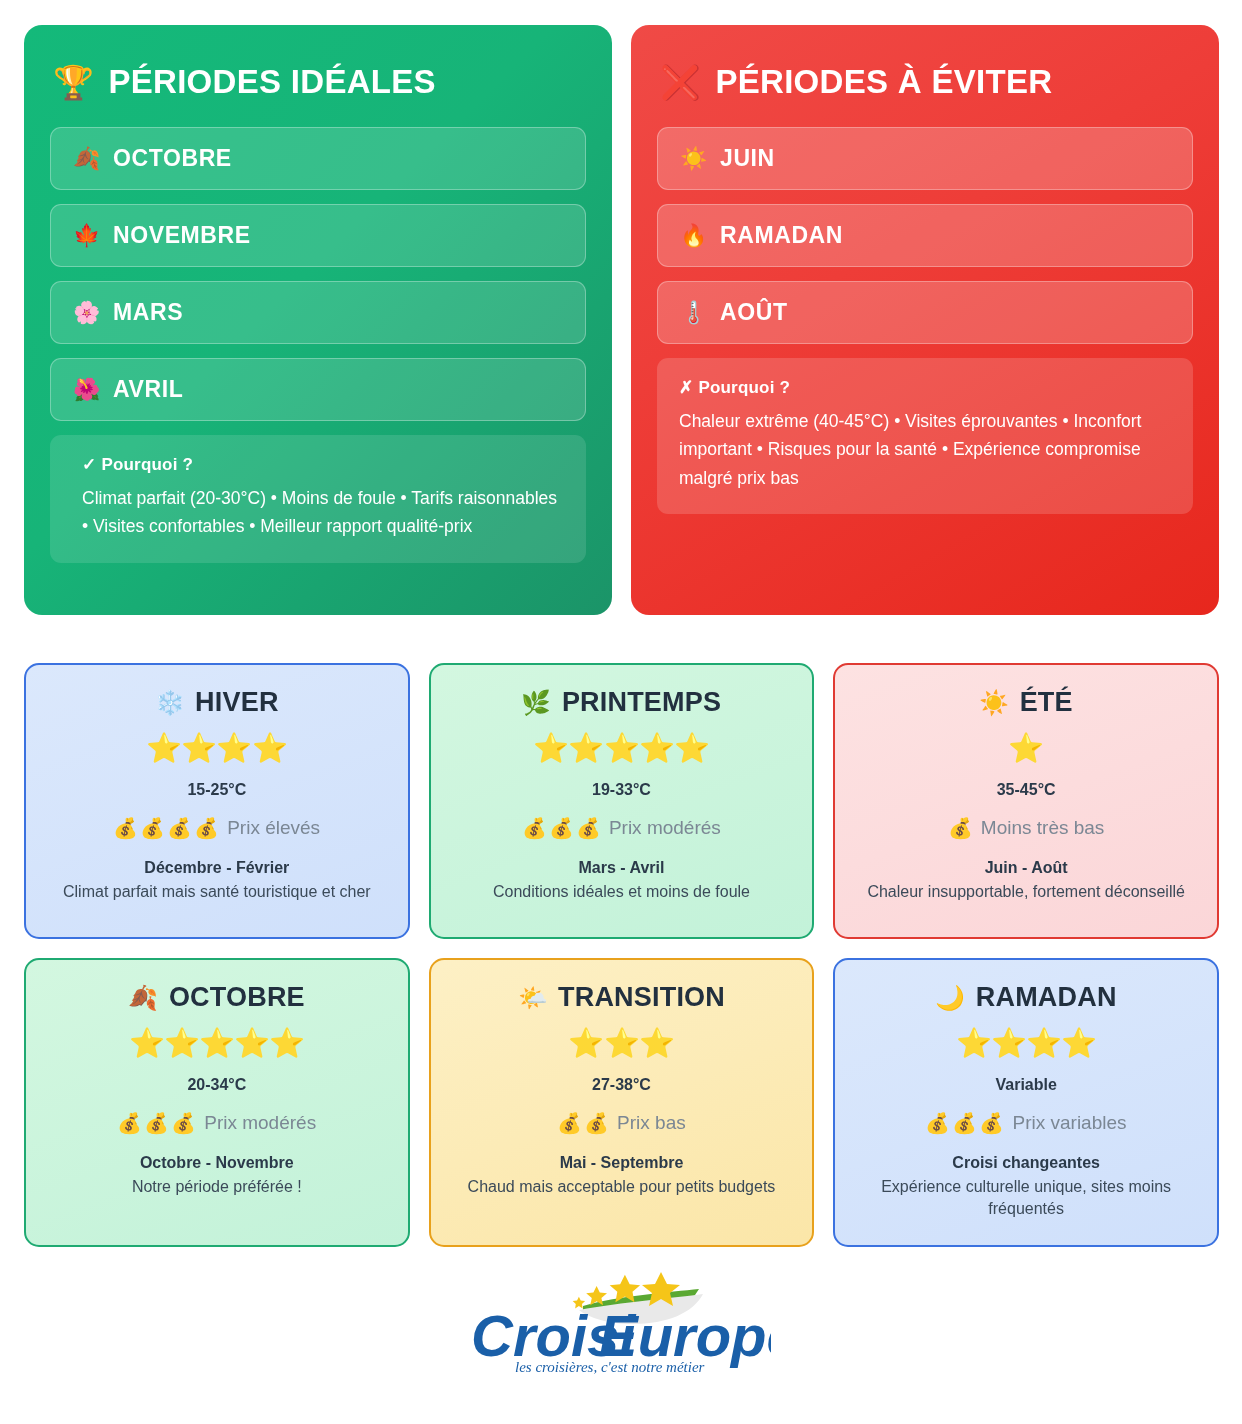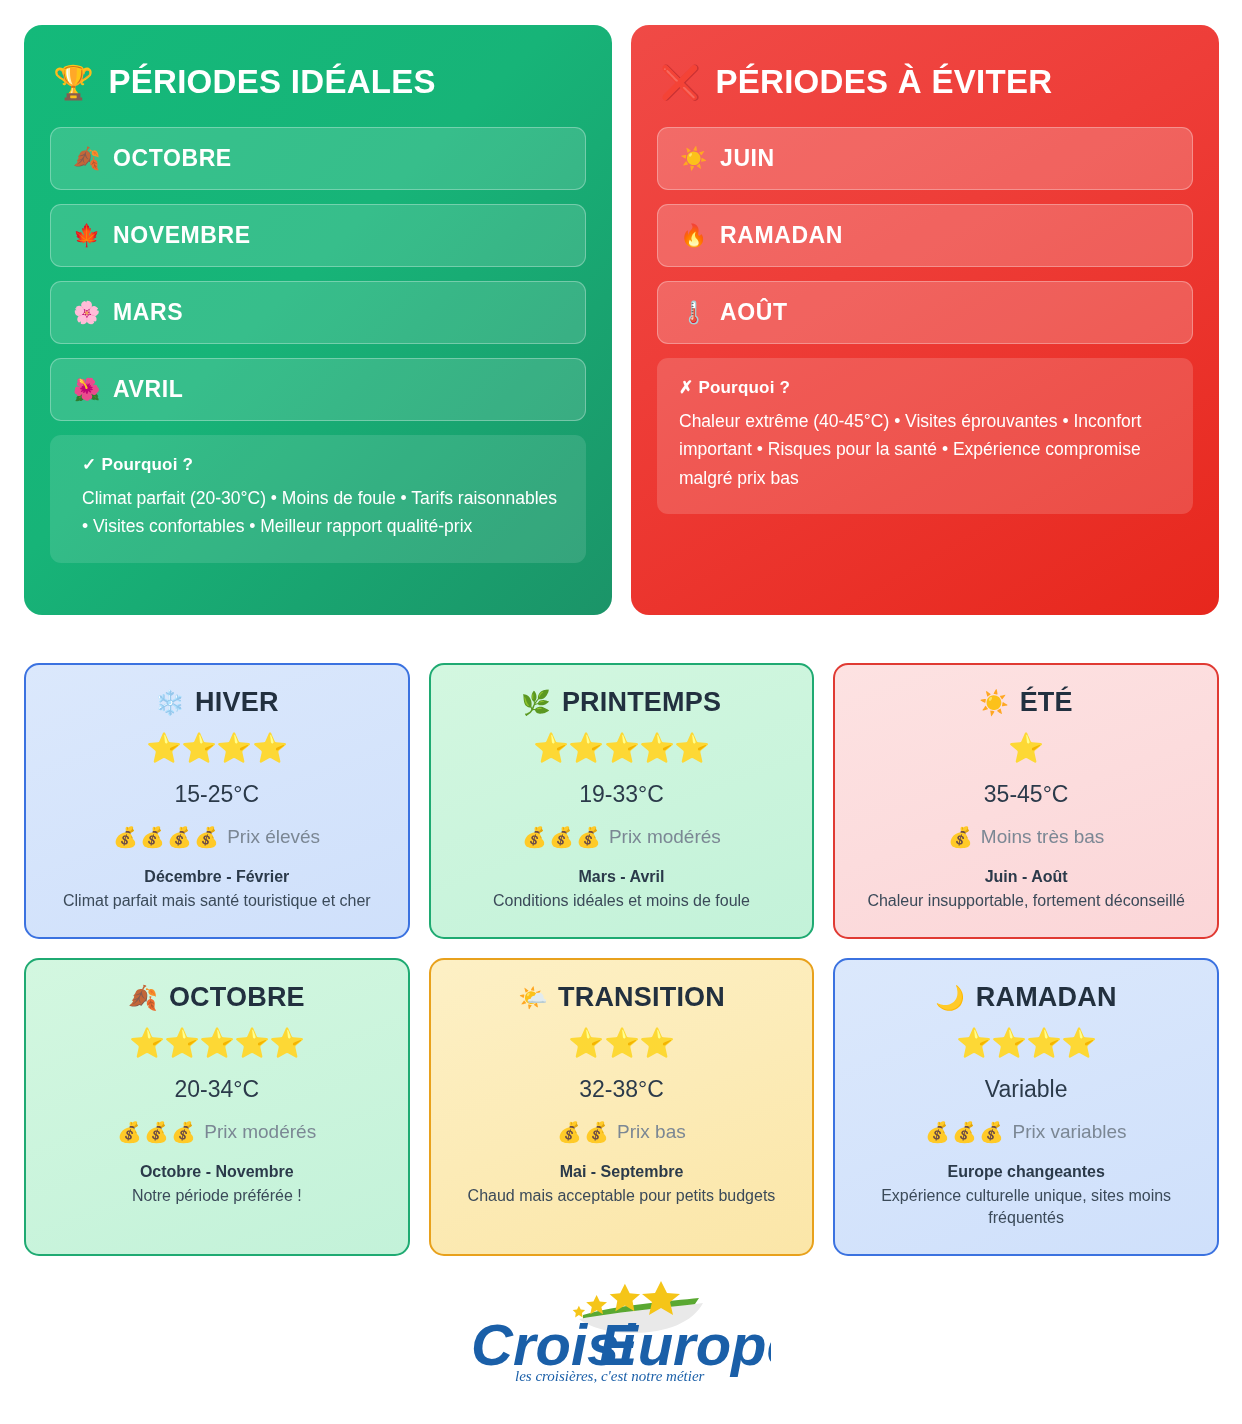--- a/index.html
+++ b/index.html
@@ -123,22 +123,22 @@
   }
   .sc-title .sico { font-size: 24px; line-height: 1; }
 
   .sc-stars {
     font-size: 29px;
     letter-spacing: -1px;
     line-height: 1;
     margin-bottom: 18px;
   }
   .sc-temp {
-    font-size: 23px;
-    font-weight: normal;
+    font-size: 16px;
+    font-weight: bold;
     color: #2b3a4a;
     margin-bottom: 18px;
   }
   .sc-price {
     display: flex;
     align-items: center;
     justify-content: center;
     gap: 6px;
     margin-bottom: 20px;
   }
@@ -296,41 +296,41 @@
       <div class="sc-period">Octobre - Novembre</div>
       <div class="sc-note">Notre période préférée !</div>
     </div>
 
     <div class="season-card sc-yellow">
       <div class="sc-title">
         <span class="sico">🌤️</span>
         <span>TRANSITION</span>
       </div>
       <div class="sc-stars">⭐⭐⭐</div>
-      <div class="sc-temp">32-38°C</div>
+      <div class="sc-temp">27-38°C</div>
       <div class="sc-price">
         <span class="bags">💰💰</span>
         <span class="plabel">Prix bas</span>
       </div>
       <div class="sc-period">Mai - Septembre</div>
       <div class="sc-note">Chaud mais acceptable pour petits budgets</div>
     </div>
 
     <div class="season-card sc-blue">
       <div class="sc-title">
         <span class="sico">🌙</span>
         <span>RAMADAN</span>
       </div>
       <div class="sc-stars">⭐⭐⭐⭐</div>
       <div class="sc-temp">Variable</div>
       <div class="sc-price">
         <span class="bags">💰💰💰</span>
         <span class="plabel">Prix variables</span>
       </div>
-      <div class="sc-period">Europe changeantes</div>
+      <div class="sc-period">Croisi changeantes</div>
       <div class="sc-note">Expérience culturelle unique, sites moins fréquentés</div>
     </div>
   </div>
 
   <div class="logo-wrap">
     <div class="logo">
       <svg width="300" height="104" viewBox="0 0 300 104" xmlns="http://www.w3.org/2000/svg">
 
         <path d="M112 36 C145 26 200 22 228 19 L214 40 C180 46 138 46 112 42 Z" fill="#5aa832"></path>
         <path d="M108 40 C150 32 205 28 232 24 C222 43 196 54 162 54 C138 54 118 48 108 40 Z" fill="#e9e9e9"></path>

